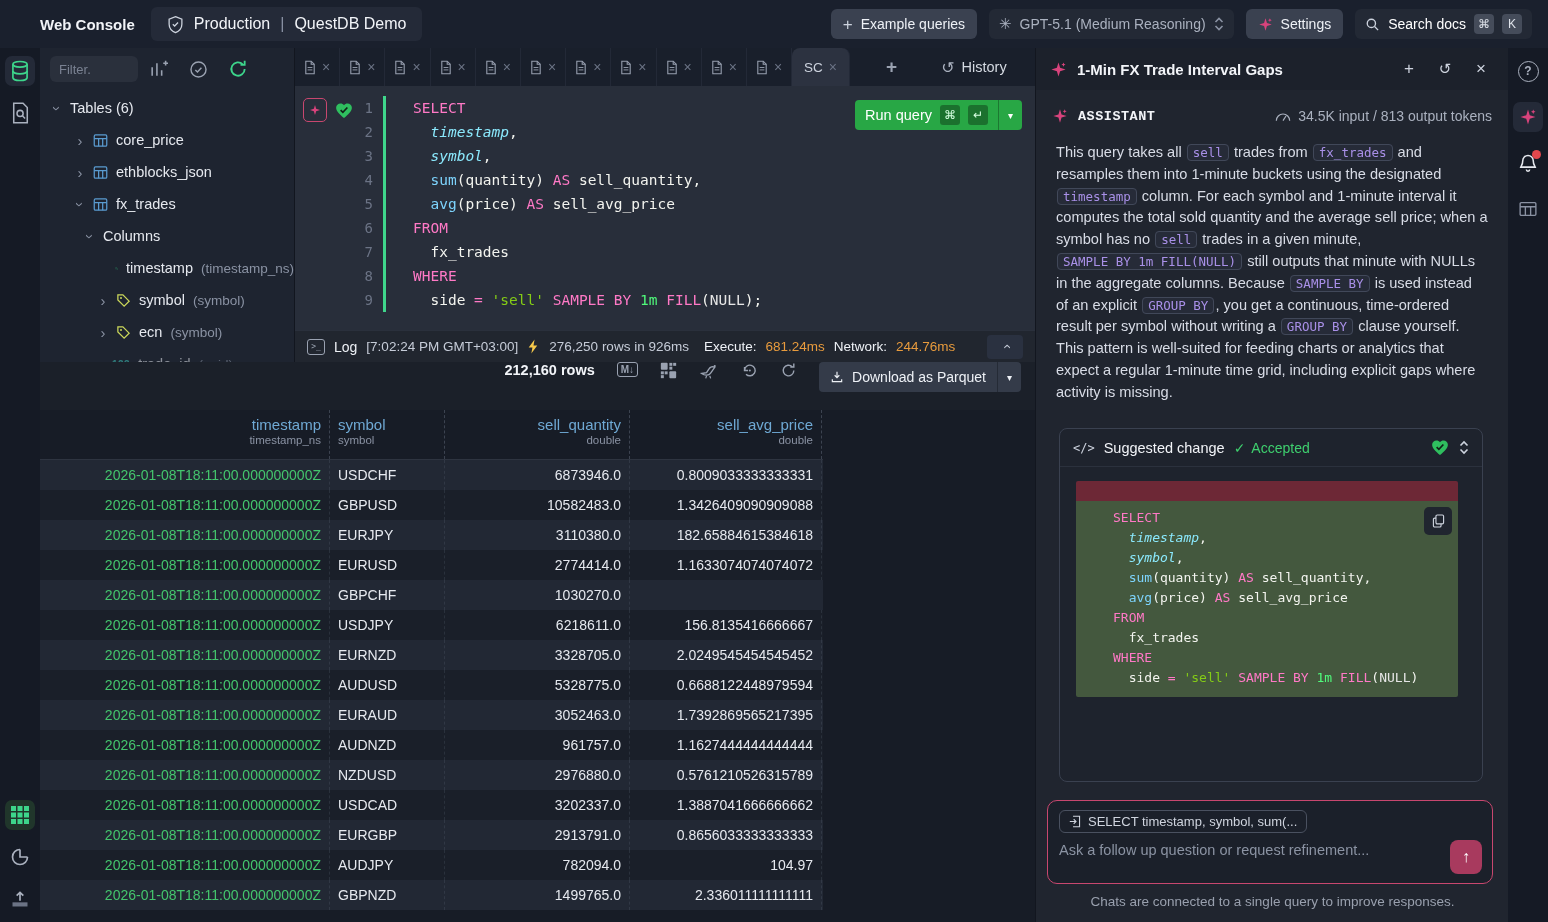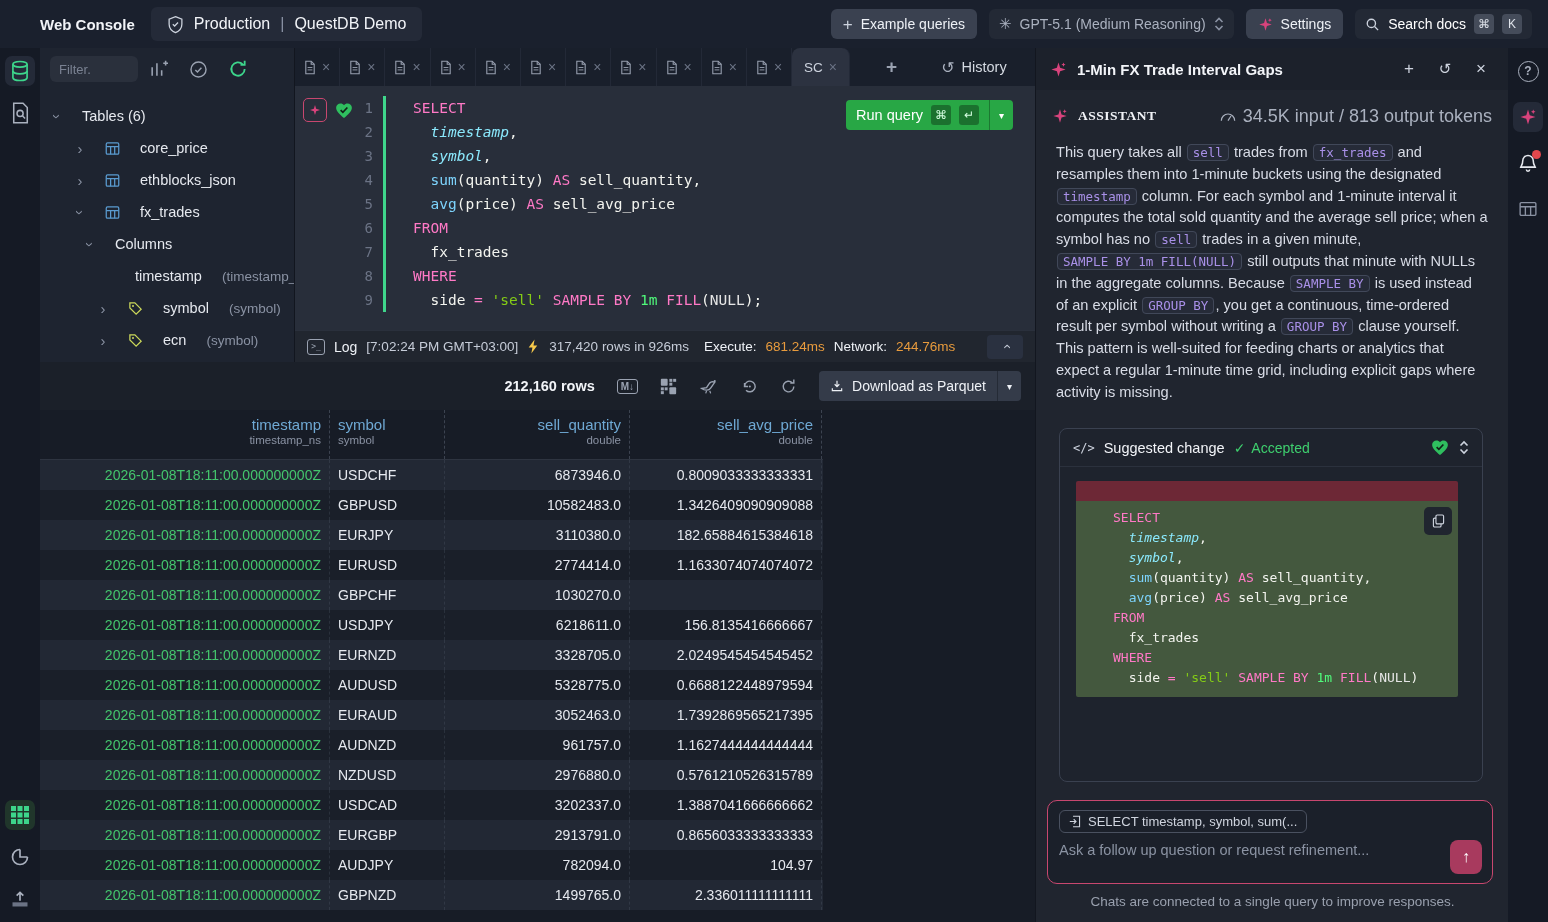--- a/index.html
+++ b/index.html
@@ -41,21 +41,21 @@
 
   
   .sidebar{position:absolute;left:40px;top:48px;width:255px;height:324px;background:#1e2430;
     overflow:hidden;border-right:1px solid #12161f}
   .side-toolbar{display:flex;align-items:center;height:42px;padding:0 10px;gap:0}
   .filter-input{width:88px;height:26px;background:#2a303c;border:none;border-radius:6px;
     color:#cdd3de;font-size:13px;padding:0 9px;font-family:"Liberation Sans",sans-serif}
   .filter-input::placeholder{color:#7a8292}
   .side-ic{width:40px;display:flex;justify-content:center;cursor:pointer}
   .tree{padding-top:2px;font-size:14.5px}
-  .tree-row{height:32px;display:flex;align-items:flex-end;gap:20px;cursor:pointer;color:#e6e9ef;white-space:nowrap;overflow:hidden}
+  .tree-row{height:32px;display:flex;align-items:center;gap:8px;cursor:pointer;color:#e6e9ef;white-space:nowrap;overflow:hidden}
   .tree-row .type{color:#8a92a3;font-size:13.5px}
   .chev{color:#8a92a3;font-size:15px;display:inline-block;line-height:1;width:10px;text-align:center}
   .chev.open{transform:rotate(90deg)}
   .dim{opacity:.55}
   .num123{color:#3ec9bd;font-size:10px;font-weight:bold;letter-spacing:.5px}
 
   
   .editor{position:absolute;left:295px;top:48px;width:740px;height:282px;background:#282e3a}
   .tabbar{height:38px;background:#191f2b;display:flex;align-items:center}
   .etab{height:38px;display:flex;align-items:center;gap:6px;padding:0 9px;border-right:1px solid #232937;cursor:pointer}
@@ -71,42 +71,42 @@
   .ai-box{width:24px;height:24px;border:1px solid #c8476f;border-radius:5px;display:flex;
     align-items:center;justify-content:center;cursor:pointer}
   .cl{display:flex;line-height:24px;font-family:"DejaVu Sans Mono",monospace;font-size:14.5px}
   .ln{width:88px;text-align:right;color:#6b7385;padding-right:10px;flex:none;font-size:14px}
   .chbar{width:3px;background:#3fd68b;flex:none}
   .ct{padding-left:27px;white-space:pre}
   .tok-kw{color:#ff79c6}.tok-op{color:#ff79c6}.tok-fn{color:#7dd3fc}
   .tok-it{color:#8be9fd;font-style:italic}.tok-pl{color:#f3f4ef}
   .tok-st{color:#84cc16}.tok-nm{color:#50fa7b}.tok-nu{color:#e5e5e5}
 
-  .run-btn{position:absolute;top:14px;right:22px;height:30px;display:flex;align-items:center;
+  .run-btn{position:absolute;top:14px;right:13px;height:30px;display:flex;align-items:center;
     background:#28a745;border-radius:4px;color:#fff;cursor:pointer;font-size:14.5px}
   .run-main{display:flex;align-items:center;gap:8px;padding:0 10px}
   .run-kbd{width:20px;height:20px;background:rgba(0,0,0,.32);border-radius:3px;color:#d7ffe3;
     font-size:12px;display:flex;align-items:center;justify-content:center}
   .run-caret{border-left:1px solid rgba(0,0,0,.28);padding:0 9px;font-size:10px;align-self:stretch;
     display:flex;align-items:center}
 
   
   .logbar{position:absolute;left:295px;top:330px;width:740px;height:32px;background:#21262f;
     border-top:1px solid #2a303c;display:flex;align-items:center;gap:9px;padding:0 12px;font-size:13.5px;color:#c6ccd8}
   .term-ic{width:18px;height:16px;border:1.4px solid #9aa2b1;border-radius:3px;color:#9aa2b1;
     font-size:8px;display:flex;align-items:center;justify-content:center;font-family:"DejaVu Sans Mono",monospace}
   .log-label{color:#eef1f6;font-size:14px}
   .orange{color:#e89b3d}
   .log-collapse{margin-left:auto;width:36px;height:24px;background:#2a3140;border-radius:4px;
     display:flex;align-items:center;justify-content:center;cursor:pointer}
   .chev-up{display:inline-block;transform:rotate(-90deg);color:#c6ccd8;font-size:15px}
 
   
   .results{position:absolute;left:40px;top:362px;width:995px;height:560px;background:#171c26}
-  .results-toolbar{height:48px;display:flex;align-items:center;justify-content:flex-end;gap:22px;
+  .results-toolbar{height:48px;display:flex;align-items:flex-start;justify-content:flex-end;gap:22px;
     padding-right:14px;background:#1b2029}
   .rows-count{font-weight:bold;font-size:14.5px;color:#f2f4f8}
   .rt-ic{color:#9aa2b1;cursor:pointer;display:flex;align-items:center}
   .md-ic{border:1.4px solid #9aa2b1;border-radius:3px;font-size:10px;padding:1px 3px;color:#9aa2b1;font-weight:bold}
   .dl-btn{display:flex;align-items:center;height:30px;background:#343b49;border-radius:4px;
     color:#eef1f6;font-size:14px;cursor:pointer}
   .dl-main{display:flex;align-items:center;gap:8px;padding:0 11px}
   .dl-caret{border-left:1px solid #252b36;padding:0 9px;font-size:10px;align-self:stretch;display:flex;align-items:center}
 
   .grid{position:absolute;left:0;top:48px;width:783px}
@@ -123,22 +123,22 @@
   .td.ts{color:#44c56d}
   .al-r{text-align:right}.al-l{text-align:left}
 
   
   .rpanel{position:absolute;left:1035px;top:48px;width:473px;height:874px;background:#20252f;
     border-left:1px solid #12161f;overflow:hidden}
   .rp-header{height:42px;display:flex;align-items:center;gap:10px;padding:0 14px;background:#1c212b}
   .rp-title{font-weight:bold;font-size:15px;color:#f2f4f8;flex:1}
   .rp-hic{color:#cdd3de;cursor:pointer;font-size:17px;width:26px;text-align:center}
   .assist-row{height:36px;display:flex;align-items:center;gap:10px;padding:0 16px;margin-top:8px}
-  .assist-label{font-family:Liberation Serif, serif;font-weight:bold;font-size:13.5px;color:#f2f4f8;letter-spacing:.5px}
-  .token-usage{margin-left:auto;display:flex;align-items:center;gap:7px;color:#aab1bf;font-size:18px}
+  .assist-label{font-family:Liberation Mono, monospace;font-weight:bold;font-size:13.5px;color:#f2f4f8;letter-spacing:.5px}
+  .token-usage{margin-left:auto;display:flex;align-items:center;gap:7px;color:#aab1bf;font-size:14px}
   .rp-message{padding:8px 20px 0;font-size:14.6px;line-height:21.8px;color:#d8dce6}
   .ichip{font-family:"DejaVu Sans Mono",monospace;font-size:12.5px;color:#a990e8;background:#262b38;
     border:1px solid #414859;border-radius:4px;padding:0 5px;margin:0 1px;white-space:nowrap}
 
   .sc-card{position:absolute;left:23px;top:380px;width:424px;height:354px;border:1px solid #3a4150;
     border-radius:8px;background:#1e232d}
   .sc-head{height:38px;display:flex;align-items:center;gap:9px;padding:0 13px;border-bottom:1px solid #2b313d}
   .code-tag{font-family:"DejaVu Sans Mono",monospace;font-size:12px;color:#cdd3de}
   .sc-label{font-size:14.5px;color:#f2f4f8}
   .sc-accepted{display:flex;align-items:center;gap:6px;color:#3ecf6e;font-size:14px}
@@ -537,21 +537,21 @@
 
 <div class="logbar">
   <span class="term-ic">&gt;_</span>
   <span class="log-label">Log</span>
   <span>[7:02:24 PM GMT+03:00]</span>
   <span>
     <svg width="13" height="15" viewBox="0 0 24 28">
         <path d="M14 1L3 16h7l-2 11 11-15h-7z" fill="#f5c84b"></path>
       </svg>
   </span>
-  <span>317,420 rows in 926ms</span>
+  <span>276,250 rows in 926ms</span>
   <span style="color:#eef1f6;margin-left:6px">Execute:</span>
   <span class="orange">681.24ms</span>
   <span style="color:#eef1f6">Network:</span>
   <span class="orange">244.76ms</span>
   <div class="log-collapse">
       <span class="chev-up">›</span>
     </div>
 </div>
 
 <section class="results">

